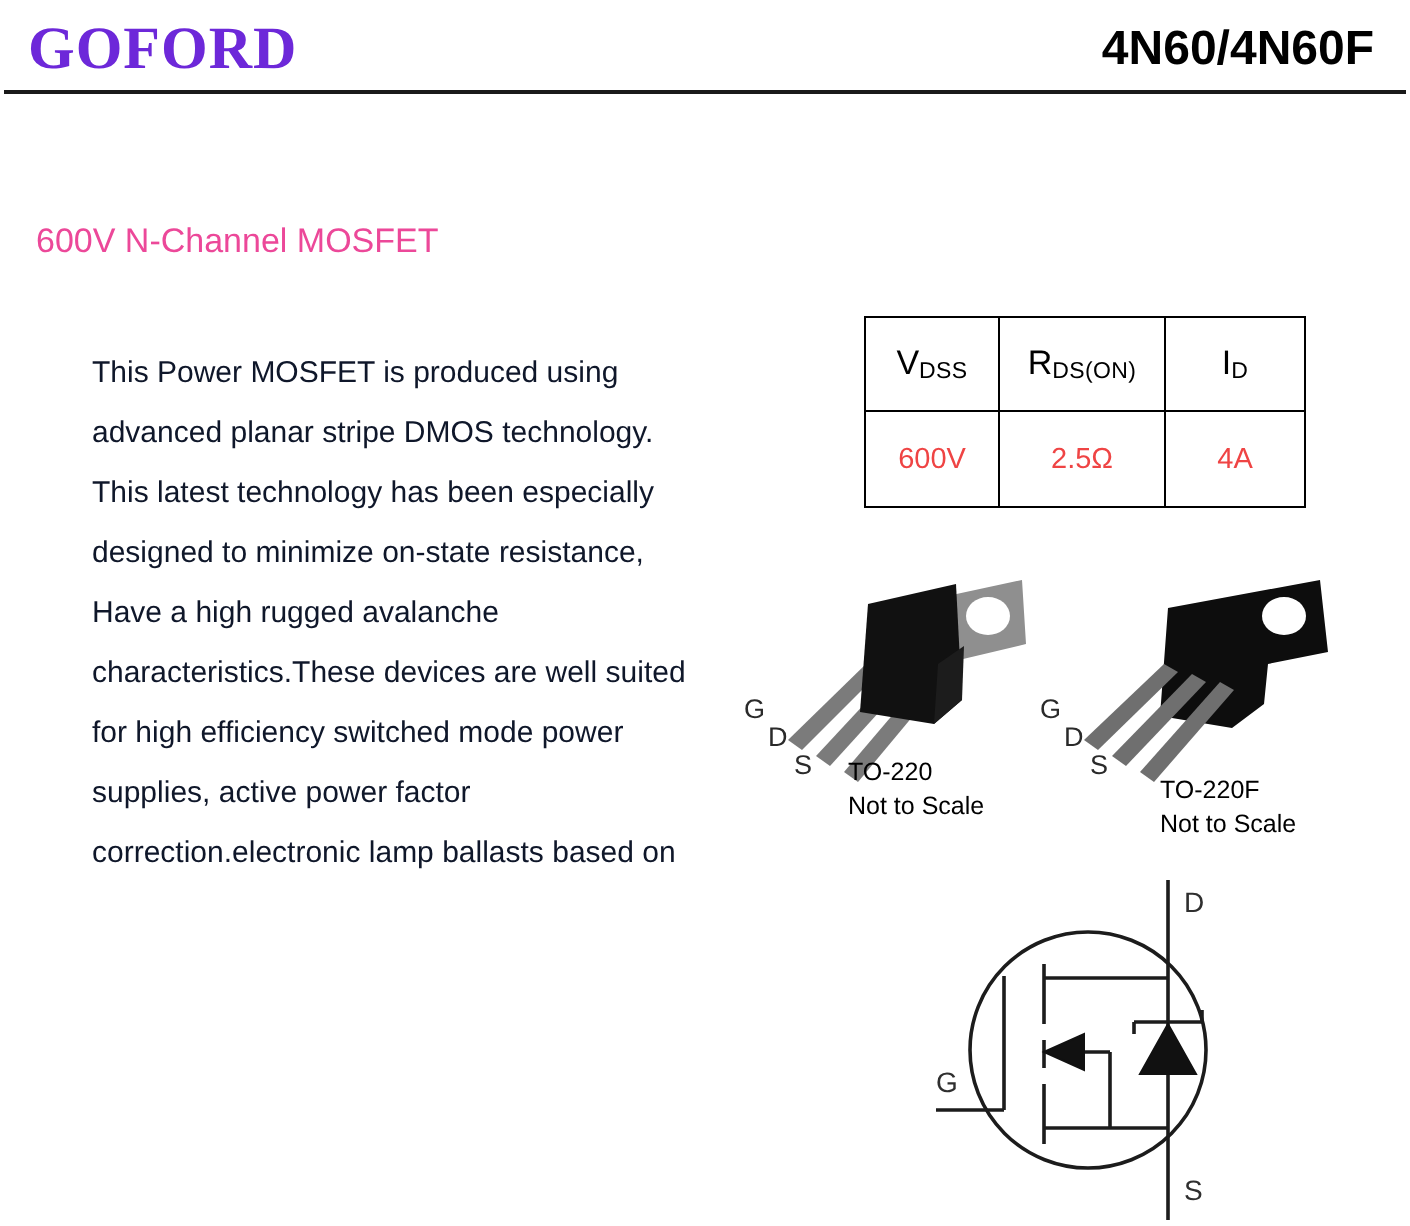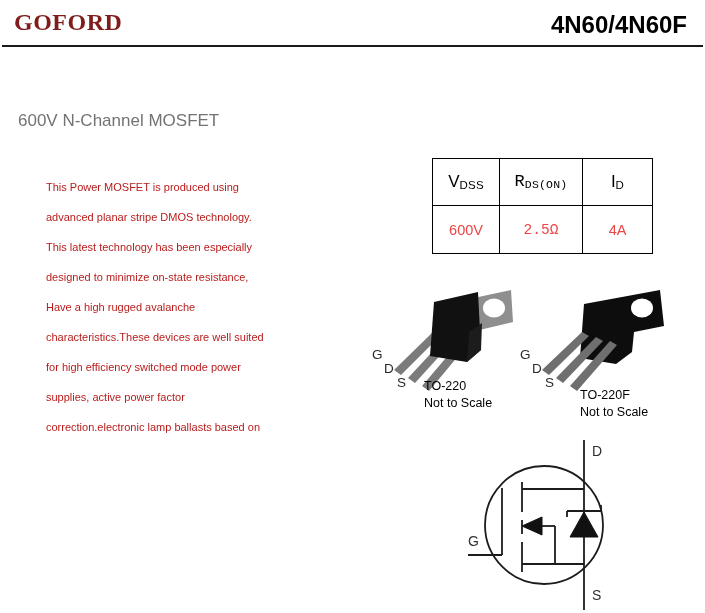--- a/index.html
+++ b/index.html
@@ -22,23 +22,23 @@
     left: 0; top: 0;
     width: 705px;
     height: 50px;
   }
   #brand-logo {
     position: absolute;
     left: 14px;
     top: 10px;
     font-family: "Liberation Serif", serif;
     font-weight: bold;
-    font-size: 24px;
+    font-size: 30px;
     letter-spacing: 0.5px;
-    color: #7f1d1d;
+    color: #6d28d9;
     line-height: 1;
   }
   #part-number {
     position: absolute;
     right: 18px;
     top: 13px;
     font-family: "Liberation Sans", sans-serif;
     font-weight: bold;
     font-size: 24px;
     letter-spacing: 0px;
@@ -57,54 +57,54 @@
   
   #title-block {
     position: absolute;
     left: 18px;
     top: 107px;
     width: 350px;
   }
   .doc-title {
     font-size: 17px;
     line-height: 27px;
-    color: #737373;
+    color: #ec4899;
     white-space: nowrap;
   }
   #description-body {
     position: absolute;
     left: 46px;
     top: 172px;
     width: 300px;
   }
   .desc-line {
-    font-size: 11px;
+    font-size: 15px;
     line-height: 30px;
-    color: #b91c1c;
+    color: #0f172a;
     white-space: nowrap;
   }
 
   
   #param-table {
     position: absolute;
     left: 432px;
     top: 158px;
     border-collapse: collapse;
     table-layout: fixed;
   }
   #param-table td {
     border: 1.6px solid #000;
     text-align: center;
     vertical-align: middle;
     padding: 0;
   }
   #param-table tr.head-row td { height: 46px; }
   #param-table tr.value-row td { height: 47px; }
   #param-table td.col-vdss { width: 66px; }
-  #param-table td.col-rds  { width: 82px; font-family: Liberation Mono, monospace; }
+  #param-table td.col-rds  { width: 82px; }
   #param-table td.col-id   { width: 69px; }
   .hdr-sym {
     font-size: 17px;
     color: #000;
     line-height: 1;
     white-space: nowrap;
   }
   .hdr-sym sub {
     font-size: 11.5px;
     vertical-align: baseline;

